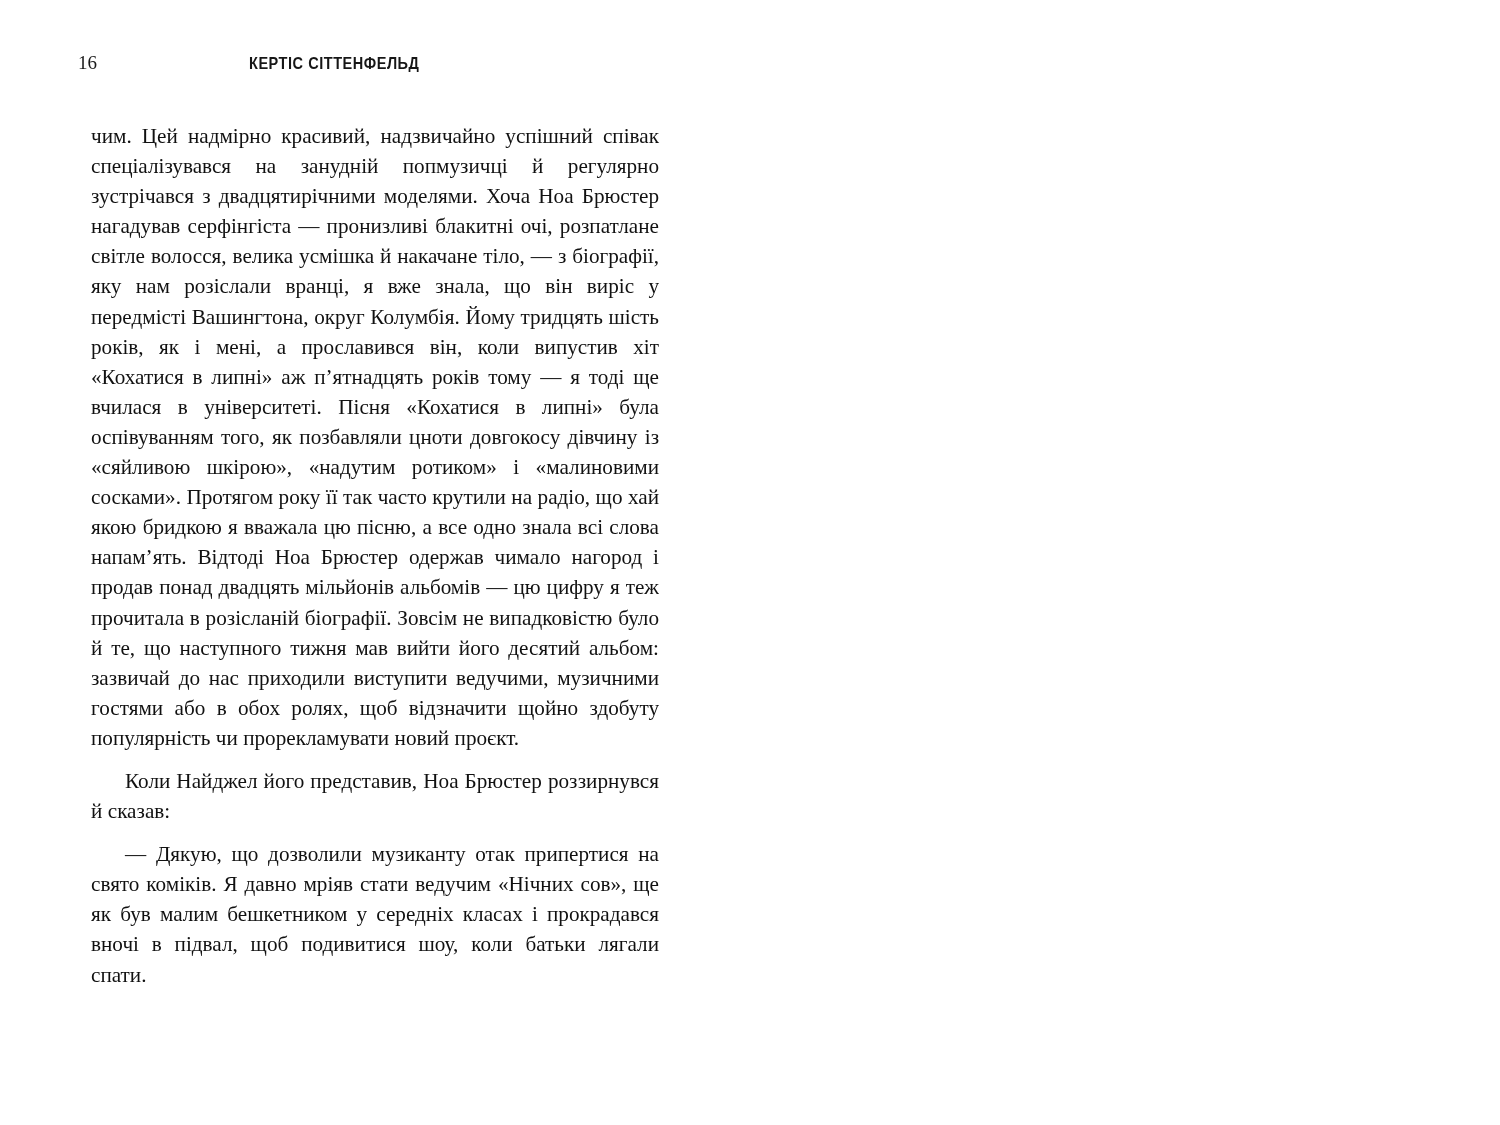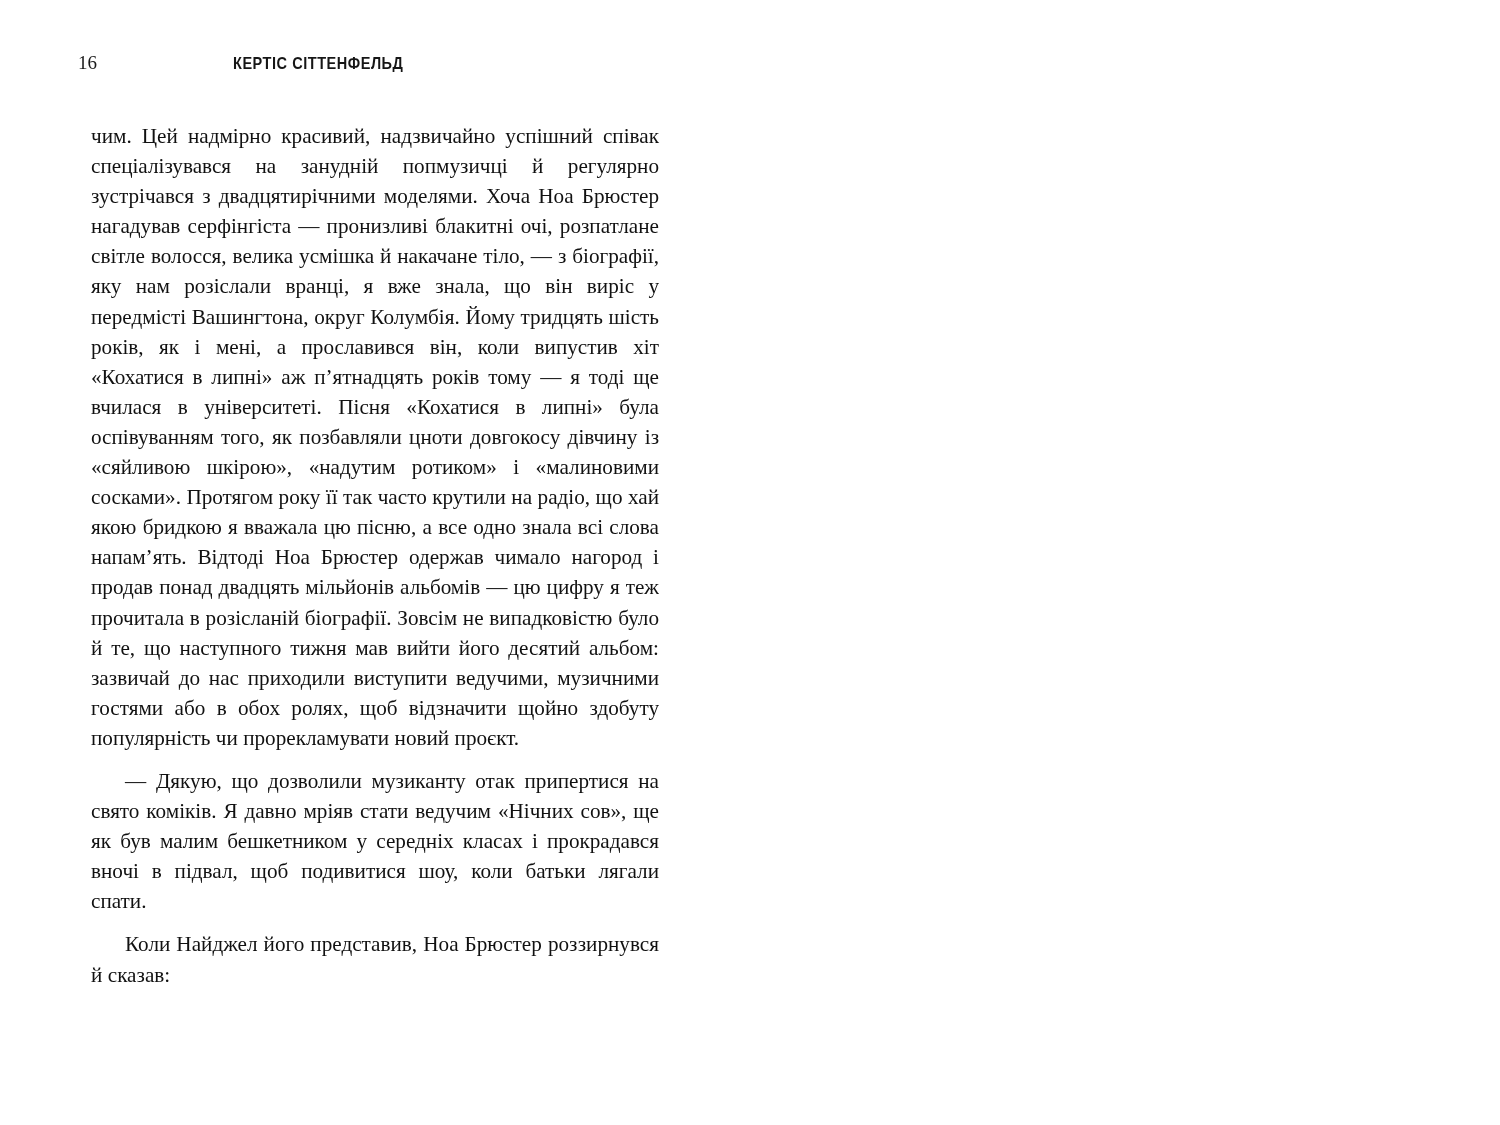--- a/index.html
+++ b/index.html
@@ -45,21 +45,21 @@
     font-family: "Liberation Serif", "DejaVu Serif", serif;
     font-weight: normal;
     font-size: 19px;
     letter-spacing: 0;
     color: #1a1a1a;
   }
   .rh-left {
     left: 78px;
     width: 594px;
   }
-  .rh-left .folio { margin-right: 0; text-align: center; }
+  .rh-left .folio { margin-right: 16px; text-align: center; }
   .rh-left .title {
     margin-left: 136px;
     transform: scaleX(0.88);
     transform-origin: left center;
   }
 
   .textblock {
     position: absolute;
     top: 108px;
     width: 594px;
@@ -87,22 +87,22 @@
 
   <div class="page page-left">
 
     <div class="running-head rh-left">
       <span class="folio">16</span>
       <span class="title">КЕРТІС СІТТЕНФЕЛЬД</span>
     </div>
 
     <div class="textblock tb-left">
       <p>чим. Цей надмірно красивий, надзвичайно успішний співак спеціалізувався на занудній попмузичці й регулярно зустрічався з двадцятирічними моделями. Хоча Ноа Брюстер нагадував серфінгіста — пронизливі блакитні очі, розпатлане світле волосся, велика усмішка й накачане тіло, — з біографії, яку нам розіслали вранці, я вже знала, що він виріс у передмісті Вашингтона, округ Колумбія. Йому тридцять шість років, як і мені, а прославився він, коли випустив хіт «Кохатися в липні» аж п’ятнадцять років тому — я тоді ще вчилася в університеті. Пісня «Кохатися в липні» була оспівуванням того, як позбавляли цноти довгокосу дівчину із «сяйливою шкірою», «надутим ротиком» і «малиновими сосками». Протягом року її так часто крутили на радіо, що хай якою бридкою я вважала цю пісню, а все одно знала всі слова напам’ять. Відтоді Ноа Брюстер одержав чимало нагород і продав понад двадцять мільйонів альбомів — цю цифру я теж прочитала в розісланій біографії. Зовсім не випадковістю було й те, що наступного тижня мав вийти його десятий альбом: зазвичай до нас приходили виступити ведучими, музичними гостями або в обох ролях, щоб відзначити щойно здобуту популярність чи прорекламувати новий проєкт.</p>
+      <p class="indent">Коли Найджел його представив, Ноа Брюстер роззирнувся й сказав:</p>
       <p class="indent">— Дякую, що дозволили музиканту отак припертися на свято коміків. Я давно мріяв стати ведучим «Нічних сов», ще як був малим бешкетником у середніх класах і прокрадався вночі в підвал, щоб подивитися шоу, коли батьки лягали спати.</p>
-      <p class="indent">Коли Найджел його представив, Ноа Брюстер роззирнувся й сказав:</p>
     </div>
 
   </div>
 
   <div class="page page-right">
 
     
 
     
 

